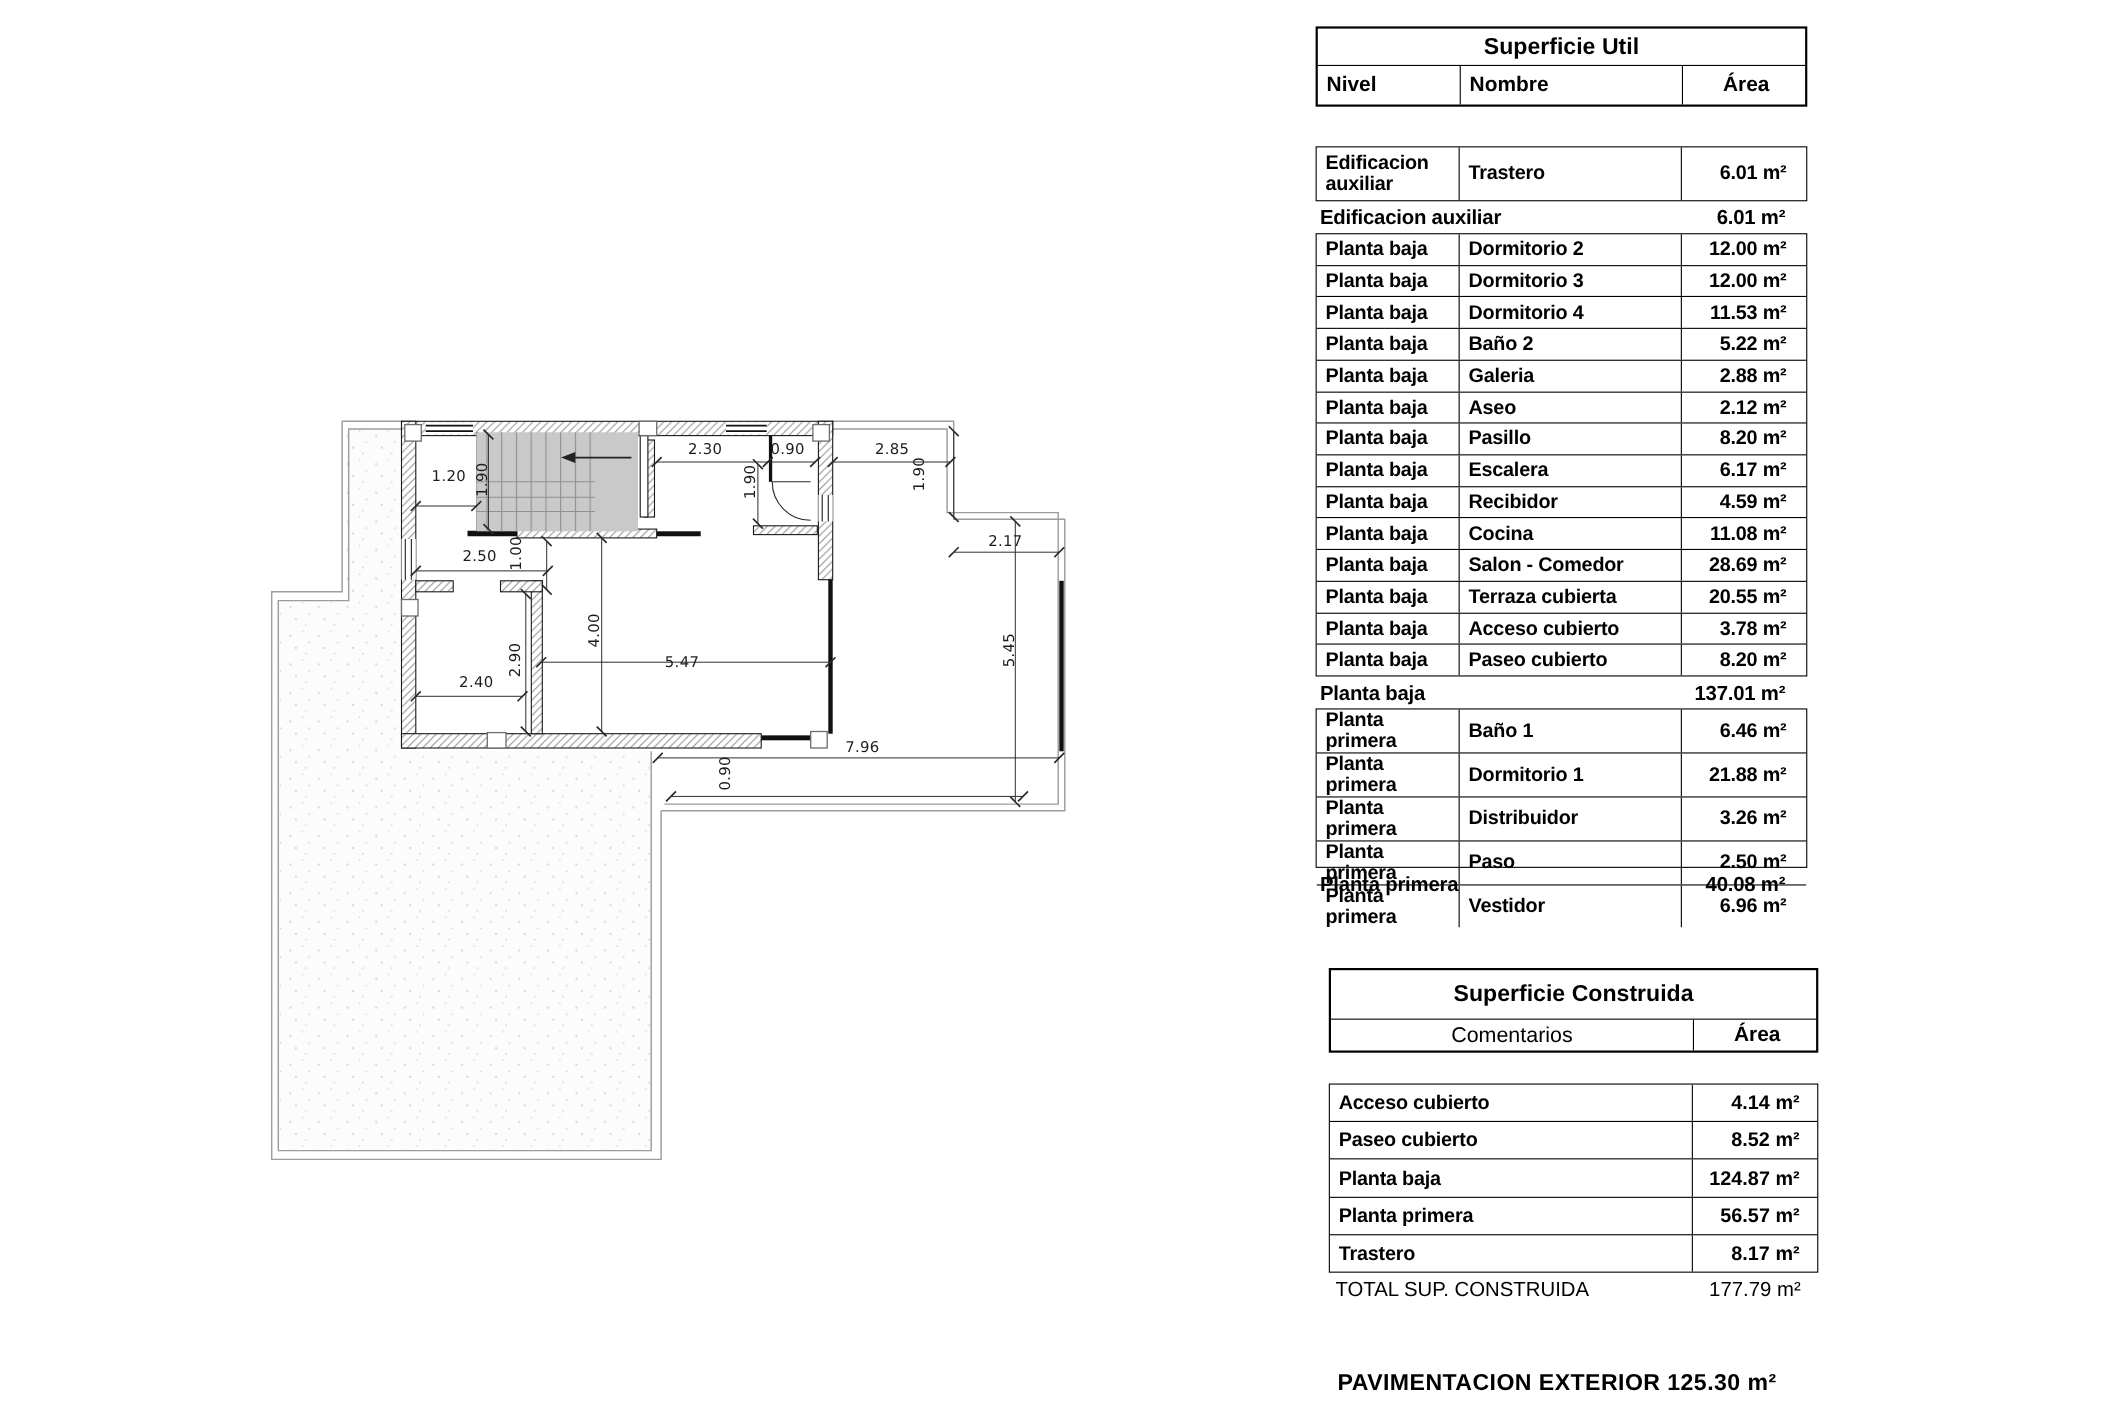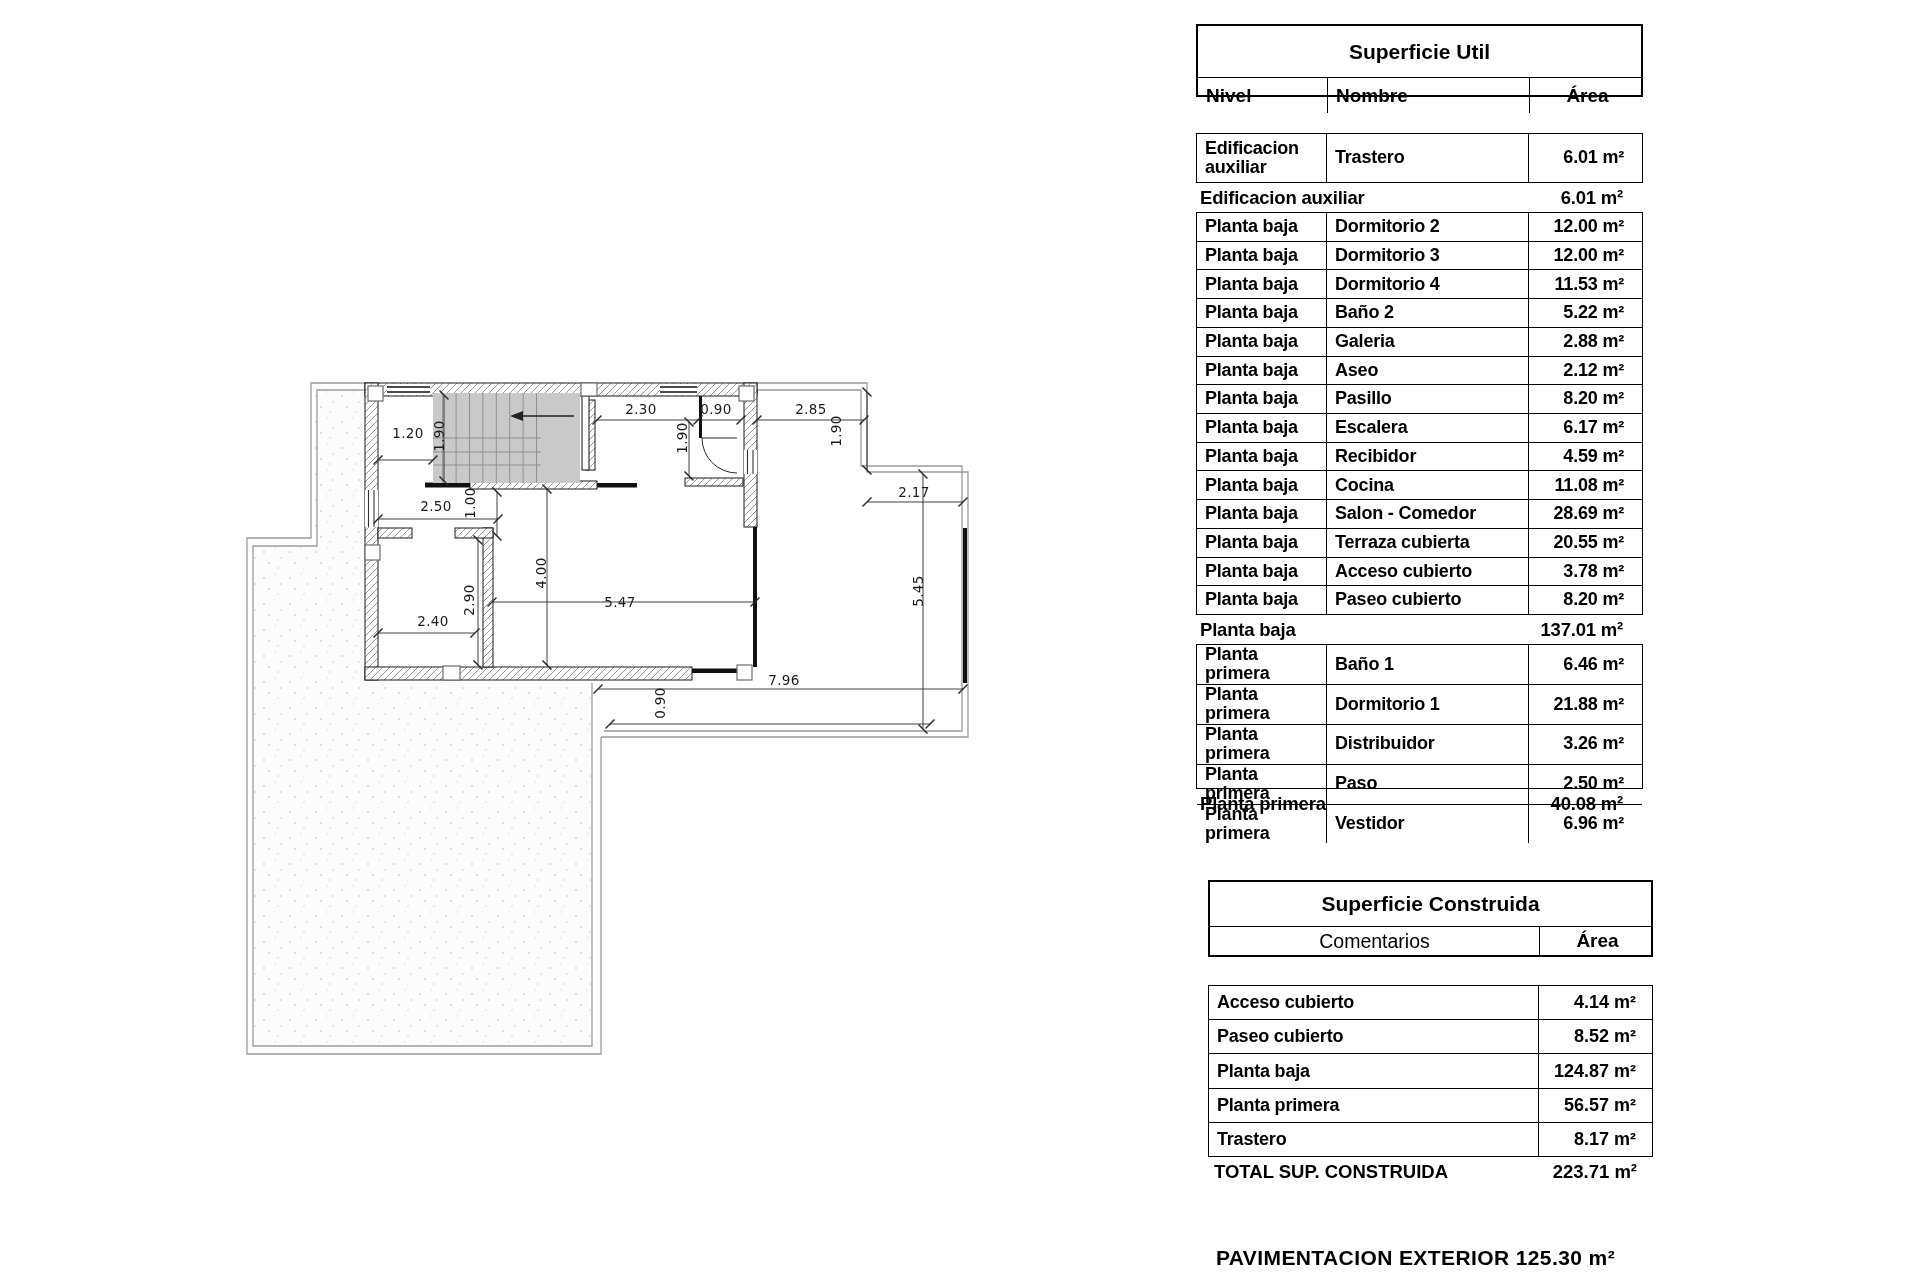--- a/index.html
+++ b/index.html
@@ -14,21 +14,21 @@
   
   .tablewrap{position:absolute;font-family:"Liberation Sans",sans-serif}
   #t1{left:1196px;top:24px;width:447px}
   #t2{left:1208px;top:880px;width:445px}
 
   .thead{border:2px solid #000;background:#fff;box-sizing:border-box}
   #t1 .thead{height:73px}
   #t2 .thead{height:77px}
   .ttitle{display:flex;align-items:center;justify-content:center;font-weight:bold;font-size:21px;
           border-bottom:1.5px solid #000;box-sizing:border-box}
-  #t1 .ttitle{height:52px}
+  #t1 .ttitle{height:34px}
   #t2 .ttitle{height:45px}
   .tcols{display:grid;box-sizing:border-box;align-items:center}
   #t1 .tcols{grid-template-columns:129px 202px 116px;height:35px}
   #t2 .tcols{grid-template-columns:329px 116px;height:28px}
   .hcell{display:flex;align-items:center;height:100%;box-sizing:border-box;font-weight:bold;font-size:19px}
   .hcell.b{border-left:1px solid #000}
   .hcell.pad{padding-left:8px}
   .hcell.ctr{justify-content:center}
   .hcell.reg{font-weight:400;font-size:19.5px}
 
@@ -49,21 +49,21 @@
   .usummary,.utotal{height:29px;display:flex;align-items:center;justify-content:space-between;
         font-weight:bold;font-size:18.5px;padding-left:4px;padding-right:20px;letter-spacing:-.2px}
 
   .cbox{border:1.5px solid #000;box-sizing:border-box;display:flex;flex-direction:column;background:#fff;height:172px}
   .crow{display:grid;grid-template-columns:329px 116px;flex:1;box-sizing:border-box}
   .crow + .crow{border-top:1px solid #000}
   .crow .cc0{display:flex;align-items:center;padding-left:8px;font-weight:bold;font-size:18px;letter-spacing:-.2px}
   .crow .cc1{display:flex;align-items:center;justify-content:flex-end;padding-right:18px;
              border-left:1px solid #000;font-weight:bold;font-size:18px}
   .ctotal{height:30px;display:flex;align-items:center;justify-content:space-between;
-          font-weight:bold;font-size:18.5px;padding-left:6px;padding-right:16px}
+          font-weight:normal;font-size:18.5px;padding-left:6px;padding-right:16px}
 
   #footnote{position:absolute;left:1216px;top:1246px;font-weight:bold;font-size:21px;letter-spacing:.4px}
 </style>
 </head>
 <body>
 
 <div class="stage">
 
   <svg id="plan-svg" width="1920" height="1280" viewBox="0 0 1920 1280">
     <defs>
@@ -366,18 +366,18 @@
           <div class="cc0">Planta primera</div>
           <div class="cc1">56.57 m²</div>
         </div>
         <div class="crow">
           <div class="cc0">Trastero</div>
           <div class="cc1">8.17 m²</div>
         </div>
       </div>
     <div class="ctotal">
       <span>TOTAL SUP. CONSTRUIDA</span>
-      <span>223.71 m²</span>
+      <span>177.79 m²</span>
     </div>
   </div>
 
   <div id="footnote">PAVIMENTACION EXTERIOR 125.30 m²</div>
 </div>
 
 </body></html>

